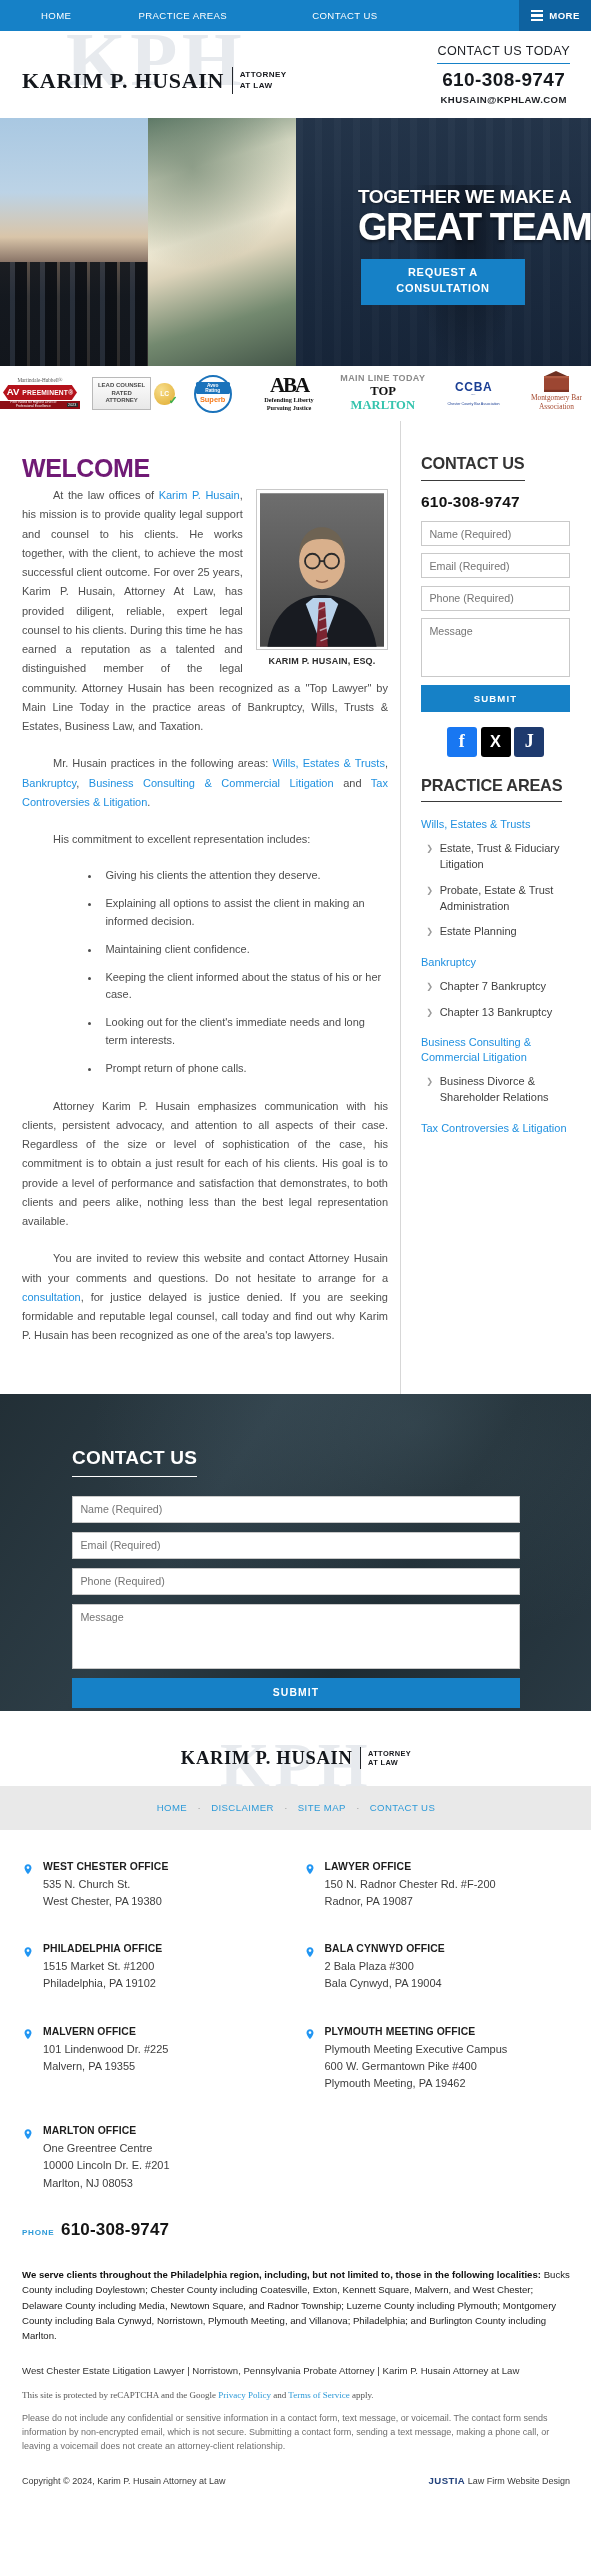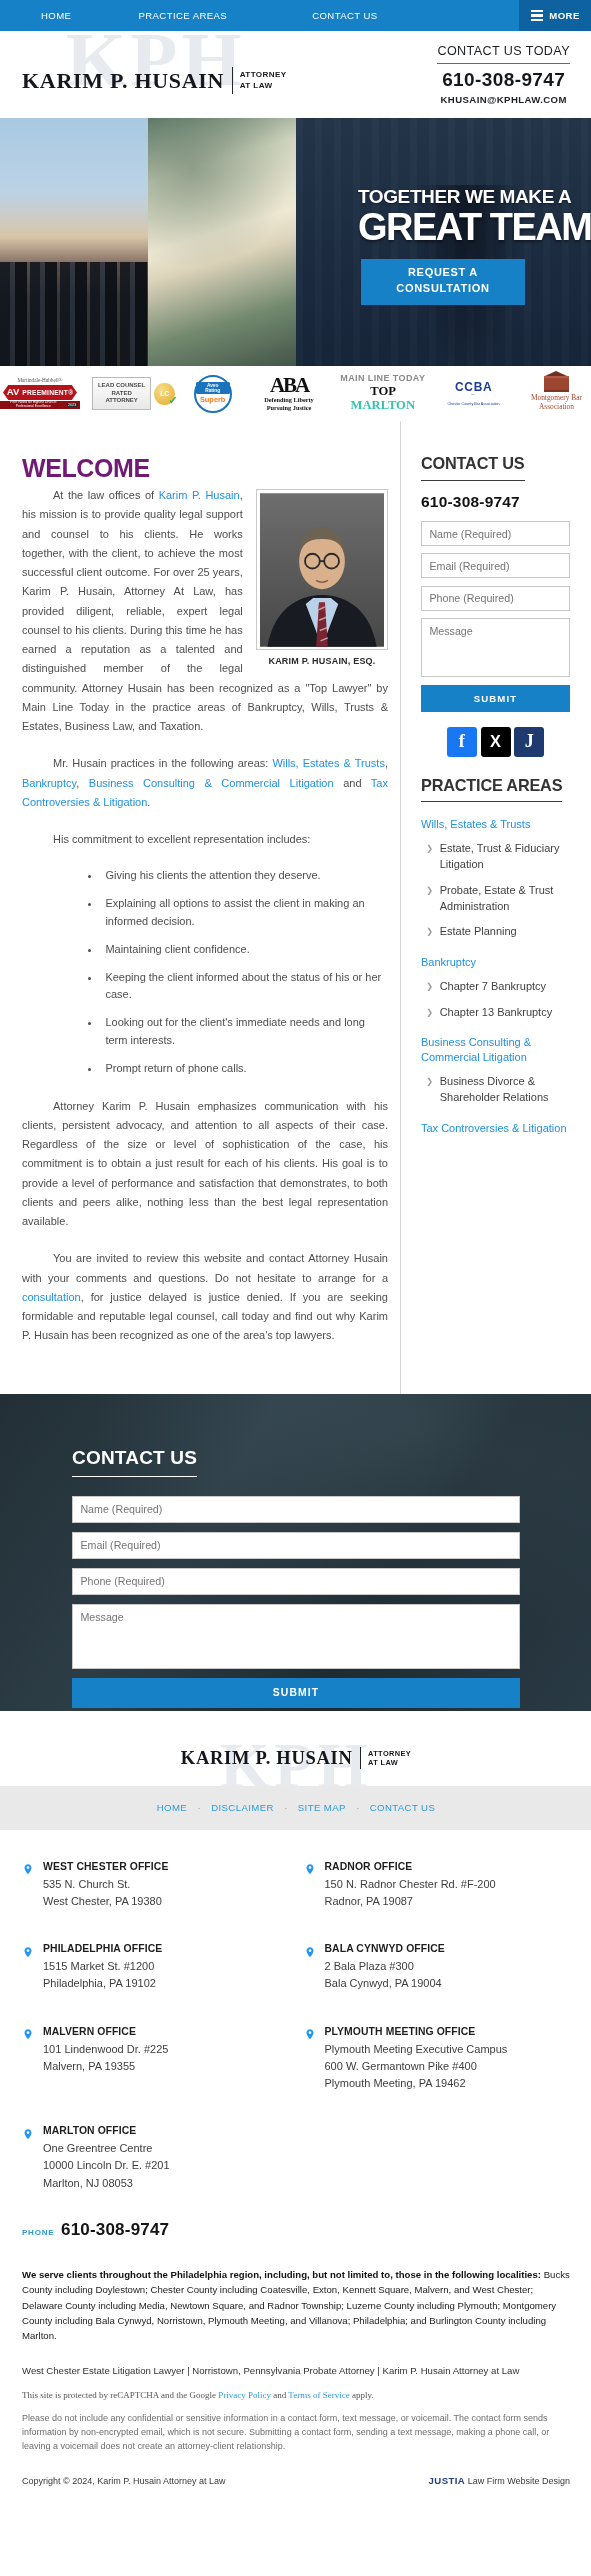--- a/index.html
+++ b/index.html
@@ -443,21 +443,21 @@
           <div class="office-name">WEST CHESTER OFFICE</div>
         <div class="office-line">535 N. Church St.</div>
         <div class="office-line">West Chester, PA 19380</div>
       </div>
     </div>
     <div class="office">
       <svg width="12" height="16.3" viewBox="0 0 24 24">
           <path d="M12 2C8.1 2 5 5.1 5 9c0 5.2 7 13 7 13s7-7.8 7-13c0-3.9-3.1-7-7-7zm0 9.5A2.5 2.5 0 1 1 12 6a2.75 2.75 0 0 1 0 5.5z" fill="#2196f3"></path>
         </svg>
       <div>
-          <div class="office-name">RADNOR OFFICE</div>
+          <div class="office-name">LAWYER OFFICE</div>
         <div class="office-line">150 N. Radnor Chester Rd. #F-200</div>
         <div class="office-line">Radnor, PA 19087</div>
       </div>
     </div>
     <div class="office">
       <svg width="12" height="16.3" viewBox="0 0 24 24">
           <path d="M12 2C8.1 2 5 5.1 5 9c0 5.2 7 13 7 13s7-7.8 7-13c0-3.9-3.1-7-7-7zm0 9.5A2.5 2.5 0 1 1 12 6a2.75 2.75 0 0 1 0 5.5z" fill="#2196f3"></path>
         </svg>
       <div>
           <div class="office-name">PHILADELPHIA OFFICE</div>

